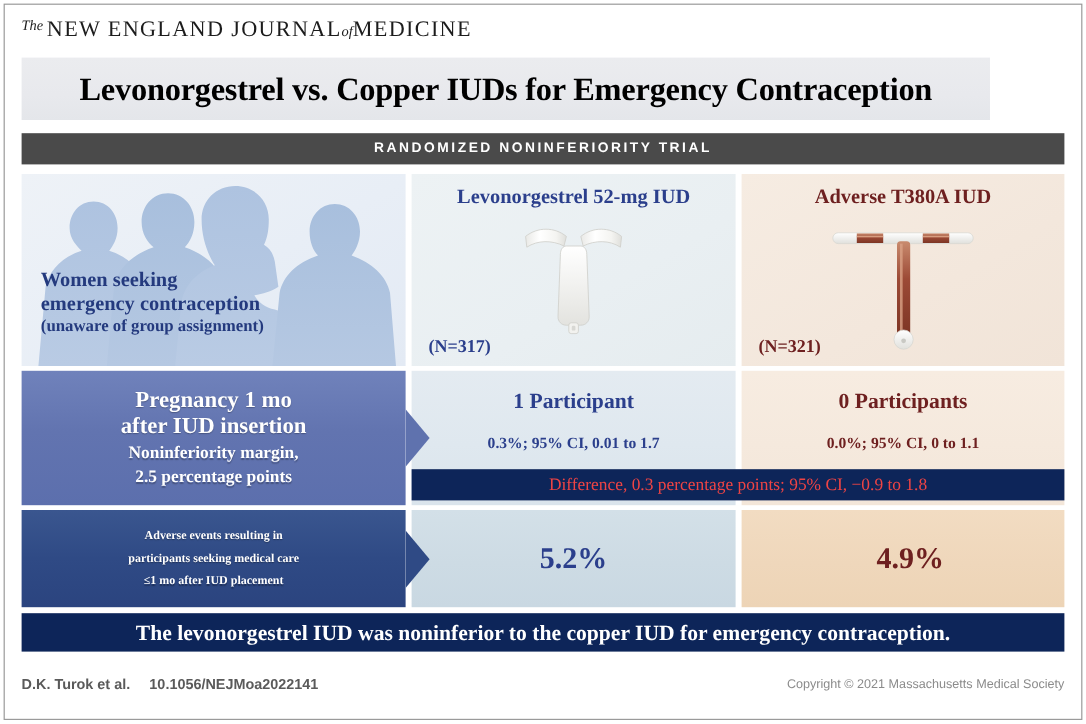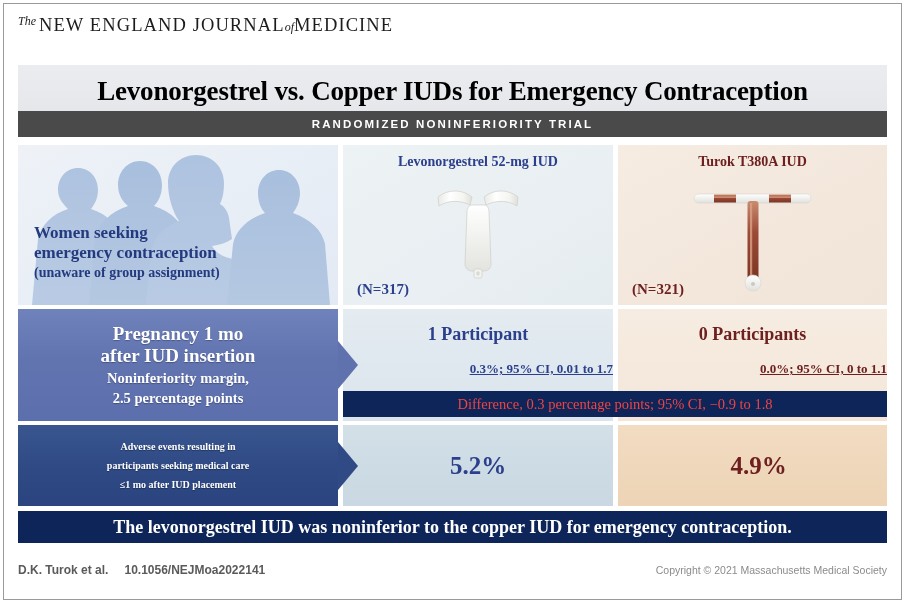--- a/index.html
+++ b/index.html
@@ -11,39 +11,39 @@
   .page{position:relative;width:905px;height:603px;background:#ffffff;box-sizing:border-box;}
   .frame{position:absolute;left:3px;top:3px;width:899px;height:597px;border:1px solid #9a9a9a;box-sizing:border-box;}
 
   
   .masthead{position:absolute;left:18px;top:12px;height:26px;display:flex;align-items:center;}
   .mh-the{font-family:"Liberation Serif",serif;font-size:12px;font-style:italic;color:#1c1c1c;margin-right:3px;position:relative;top:-4px;}
   .mh-name{font-family:"Liberation Serif",serif;font-size:18.5px;letter-spacing:1.1px;color:#1c1c1c;}
   .mh-of{font-size:12px;font-style:italic;letter-spacing:0;}
 
   
-  .title-bar{position:absolute;left:18px;top:65px;width:869px;height:52px;
+  .title-bar{position:absolute;left:18px;top:48px;width:807px;height:52px;
     background:linear-gradient(180deg,#ebecef 0%,#e8e9ed 60%,#e4e6ea 100%);
     display:flex;align-items:center;justify-content:center;}
   .title-bar .t{font-family:"Liberation Serif",serif;font-weight:bold;font-size:27px;color:#000;letter-spacing:-0.2px;white-space:nowrap;}
 
   .sub-bar{position:absolute;left:18px;top:111px;width:869px;height:26px;background:#4a4a4a;
     display:flex;align-items:center;justify-content:center;}
   .sub-bar .s{font-family:"Liberation Sans",sans-serif;font-size:11.5px;font-weight:bold;color:#fff;letter-spacing:2.1px;text-align:right;}
 
   
   .row1{position:absolute;left:18px;top:145px;width:869px;height:160px;}
   .cellA{position:absolute;left:0;top:0;width:320px;height:160px;
     background:linear-gradient(150deg,#eef2f7 0%,#e8eef6 55%,#e3eaf4 100%);overflow:hidden;}
   .cellB{position:absolute;left:325px;top:0;width:270px;height:160px;
     background:linear-gradient(150deg,#edf2f4 0%,#e9eff2 60%,#e5ecef 100%);overflow:hidden;}
   .cellC{position:absolute;left:600px;top:0;width:269px;height:160px;
     background:linear-gradient(150deg,#f6ece2 0%,#f3e7dc 60%,#f1e4d8 100%);overflow:hidden;}
 
-  .arm-title{position:absolute;top:9px;width:100%;text-align:center;font-weight:bold;font-size:14px;}
+  .arm-title{position:absolute;top:9px;width:100%;text-align:center;font-weight:bold;font-size:17px;}
   .arm-title.levo{color:#2b3f8c;}
   .arm-title.cu{color:#6e2020;}
   .arm-n{position:absolute;left:14px;bottom:7px;font-weight:bold;font-size:15px;}
   .arm-n.levo{color:#2b3f8c;}
   .arm-n.cu{color:#6e2020;}
 
   .womenText{position:absolute;left:16px;top:78px;z-index:3;color:#243a7e;}
   .womenText .l1,.womenText .l2{font-weight:bold;font-size:17px;line-height:20px;}
   .womenText .l3{font-weight:bold;font-size:14px;line-height:19px;}
   .silh{position:absolute;left:0;top:0;width:320px;height:160px;z-index:1;}
@@ -60,21 +60,21 @@
   .lab .small{font-weight:bold;font-size:14.5px;line-height:17px;text-align:center;margin-top:3px;}
   .chev{position:absolute;left:320px;top:32px;width:22px;height:48px;z-index:4;}
 
   .resL{position:absolute;left:325px;top:0;width:270px;height:112px;
     background:linear-gradient(180deg,#e4ebf1 0%,#dfe8ef 55%,#dae4ec 100%);}
   .resR{position:absolute;left:600px;top:0;width:269px;height:112px;
     background:linear-gradient(180deg,#f7ece1 0%,#f5e9dd 55%,#f3e6d9 100%);}
   .res-big{position:absolute;top:15px;width:100%;text-align:center;font-weight:bold;font-size:18px;}
   .res-big.levo{color:#2b3f8c;}
   .res-big.cu{color:#6e2020;}
-  .res-ci{position:absolute;top:52px;width:100%;text-align:right;font-weight:bold;font-size:13px;text-decoration:underline;}
+  .res-ci{position:absolute;top:52px;width:100%;text-align:center;font-weight:bold;font-size:13px;}
   .res-ci.levo{color:#2b3f8c;}
   .res-ci.cu{color:#6e2020;}
 
   .diffbar{position:absolute;left:325px;top:82px;width:544px;height:26px;background:#0d2559;
     display:flex;align-items:center;justify-content:center;}
   .diffbar span{color:#ef4444;font-weight:normal;font-size:14.5px;}
 
   
   .row3{position:absolute;left:18px;top:425px;width:869px;height:81px;}
   .lab3{position:absolute;left:0;top:0;width:320px;height:81px;
@@ -179,21 +179,21 @@
           <path d="M129 54h12c3 0 5 3 5 7l2 52c0 4-3 7-7 7h-12c-4 0-7-3-7-7l2-52c0-4 2-7 5-7z" fill="url(#wg2)" stroke="#cfcfca" stroke-width="0.7"></path>
 
           <rect x="131" y="118" width="8" height="9" rx="2" fill="#f2f2ef" stroke="#cfcfca" stroke-width="0.7"></rect>
           <rect x="133.5" y="120.5" width="3" height="4" rx="1" fill="#d8d8d4"></rect>
         </g>
       </svg>
       <div class="arm-n levo">(N=317)</div>
     </div>
 
     <div class="cellC">
-      <div class="arm-title cu">Turok T380A IUD</div>
+      <div class="arm-title cu">Adverse T380A IUD</div>
       <svg class="iudwrap" viewBox="0 0 269 160">
         <defs>
           <linearGradient id="cop" x1="0" y1="0" x2="0" y2="1">
             <stop offset="0" stop-color="#c98b6e"></stop>
               <stop offset="0.4" stop-color="#9c4a36"></stop>
             <stop offset="1" stop-color="#7d3524"></stop>
           </linearGradient>
           <linearGradient id="wht" x1="0" y1="0" x2="0" y2="1">
             <stop offset="0" stop-color="#ffffff"></stop>
               <stop offset="1" stop-color="#e0e0dc"></stop>

